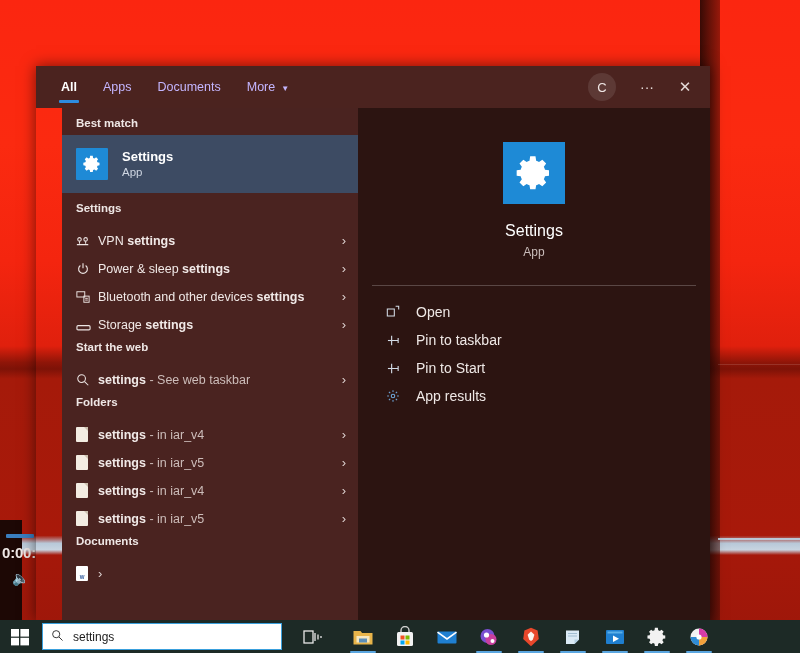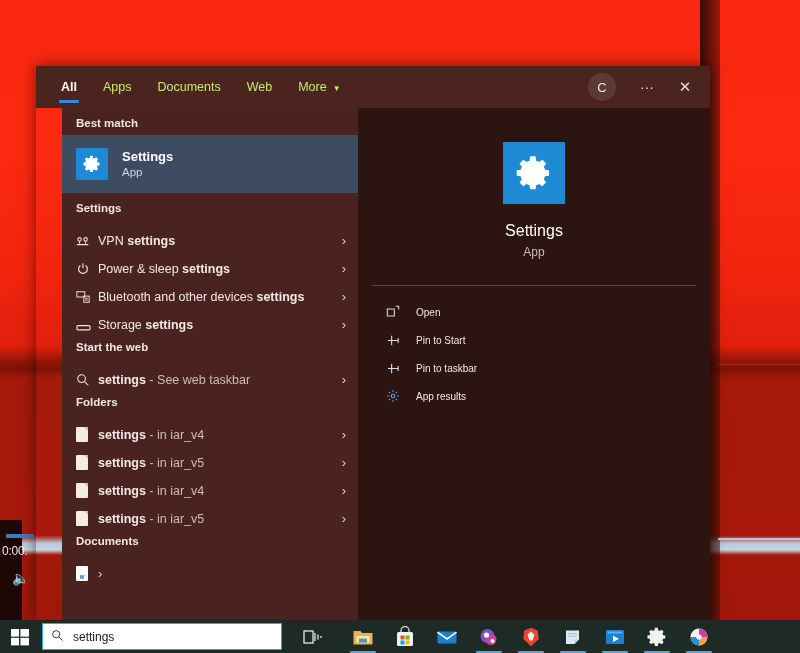--- a/index.html
+++ b/index.html
@@ -30,22 +30,22 @@
 
   
   .media-overlay {
     position: absolute; left: 0; top: 528px; width: 34px; height: 92px;
     color: #e8e0de; font-size: 9px; text-align: center;
   }
   .media-bar {
     position: absolute; left: 6px; top: 6px; width: 28px; height: 4px;
     background: #3a7ebf; border-radius: 1px;
   }
-  .media-time { position: absolute; left: 2px; top: 16px; font-size: 12px;
-    color: #efe8e6; letter-spacing: -0.2px; }
+  .media-time { position: absolute; left: 2px; top: 16px; font-size: 15px;
+    color: #efe8e6; letter-spacing: -0.2px; font-weight: bold; }
   .media-speaker { position: absolute; left: 12px; top: 42px; font-size: 14px;
     color: #efe8e6; }
   .media-left-strip {
     position: absolute; left: 0; top: 520px; width: 22px; height: 100px;
     background: #1d0805;
   }
 
   
   .flyout {
     position: absolute; left: 36px; top: 66px;
@@ -57,21 +57,21 @@
   .flyout-top {
     height: 42px; flex: 0 0 42px;
     background: #4b231f;
     display: flex; align-items: center;
     position: relative;
   }
   .tabs { display: flex; align-items: center; height: 100%; padding-left: 12px; }
   .tab {
     position: relative; height: 100%;
     display: flex; align-items: center;
-    padding: 0 13px; font-size: 12.5px; color: #bef264;
+    padding: 0 13px; font-size: 12.5px; color: #c4b5fd;
     cursor: default;
   }
   .tab.active { color: #ffffff; font-weight: bold; }
   .tab.active::after {
     content: ""; position: absolute; left: 11px; right: 11px; bottom: 5px;
     height: 3px; background: #2d8ce0; border-radius: 1px;
   }
   .tab .caret { margin-left: 6px; font-size: 8px; position: relative; top: 1px; }
 
   .win-controls {
@@ -168,21 +168,21 @@
   .prev-tile {
     width: 62px; height: 62px; background: #1e8ad6;
     display: flex; align-items: center; justify-content: center;
     margin-bottom: 18px;
   }
   .prev-name { font-size: 16px; color: #ffffff; margin-bottom: 5px; }
   .prev-type { font-size: 12px; color: #c9bcba; }
   .prev-sep { height: 1px; background: rgba(255,255,255,0.22); margin: 0 0 12px 0; }
   .act-row {
     display: flex; align-items: center; height: 28px;
-    color: #efe8e6; font-size: 10px; padding-left: 14px;
+    color: #efe8e6; font-size: 14px; padding-left: 14px;
   }
   .act-row .aico {
     width: 30px; flex: 0 0 30px; color: #d4dde8;
     display: flex; align-items: center;
   }
 
   
   .taskbar {
     position: absolute; left: 0; bottom: 0;
     width: 800px; height: 33px;
@@ -238,23 +238,20 @@
       <div class="tab active">
         <span>All</span>
       </div>
       <div class="tab">
         <span>Apps</span>
       </div>
       <div class="tab">
         <span>Documents</span>
       </div>
       <div class="tab">
-        <span>Web</span>
-      </div>
-      <div class="tab">
         <span>More</span>
         <span class="caret">▼</span>
       </div>
     </div>
     <div class="win-controls">
       <div class="avatar-btn">
         <span>C</span>
       </div>
       <div class="dots-btn">···</div>
       <div class="close-btn">✕</div>
@@ -406,31 +403,31 @@
         <span>Open</span>
       </div>
 
       <div class="act-row">
         <span class="aico">
           <svg width="15" height="13" viewBox="0 0 16 14" fill="none" stroke="#d4dde8" stroke-width="1.2">
             <path d="M6 2v10M6 7h7M13 4.2v5.6"></path>
               <path d="M2 7h4"></path>
           </svg>
         </span>
-        <span>Pin to Start</span>
+        <span>Pin to taskbar</span>
       </div>
 
       <div class="act-row">
         <span class="aico">
           <svg width="15" height="13" viewBox="0 0 16 14" fill="none" stroke="#d4dde8" stroke-width="1.2">
             <path d="M6 2v10M6 7h7M13 4.2v5.6"></path>
               <path d="M2 7h4"></path>
           </svg>
         </span>
-        <span>Pin to taskbar</span>
+        <span>Pin to Start</span>
       </div>
 
       <div class="act-row">
         <span class="aico">
           <svg width="14" height="14" viewBox="0 0 24 24" fill="none" stroke="#6fa8dc" stroke-width="1.8">
             <circle cx="12" cy="12" r="3"></circle>
             <path d="M12 2v3M12 19v3M2 12h3M19 12h3M5 5l2.2 2.2M16.8 16.8L19 19M19 5l-2.2 2.2M7.2 16.8L5 19"></path>
           </svg>
         </span>
         <span>App results</span>

